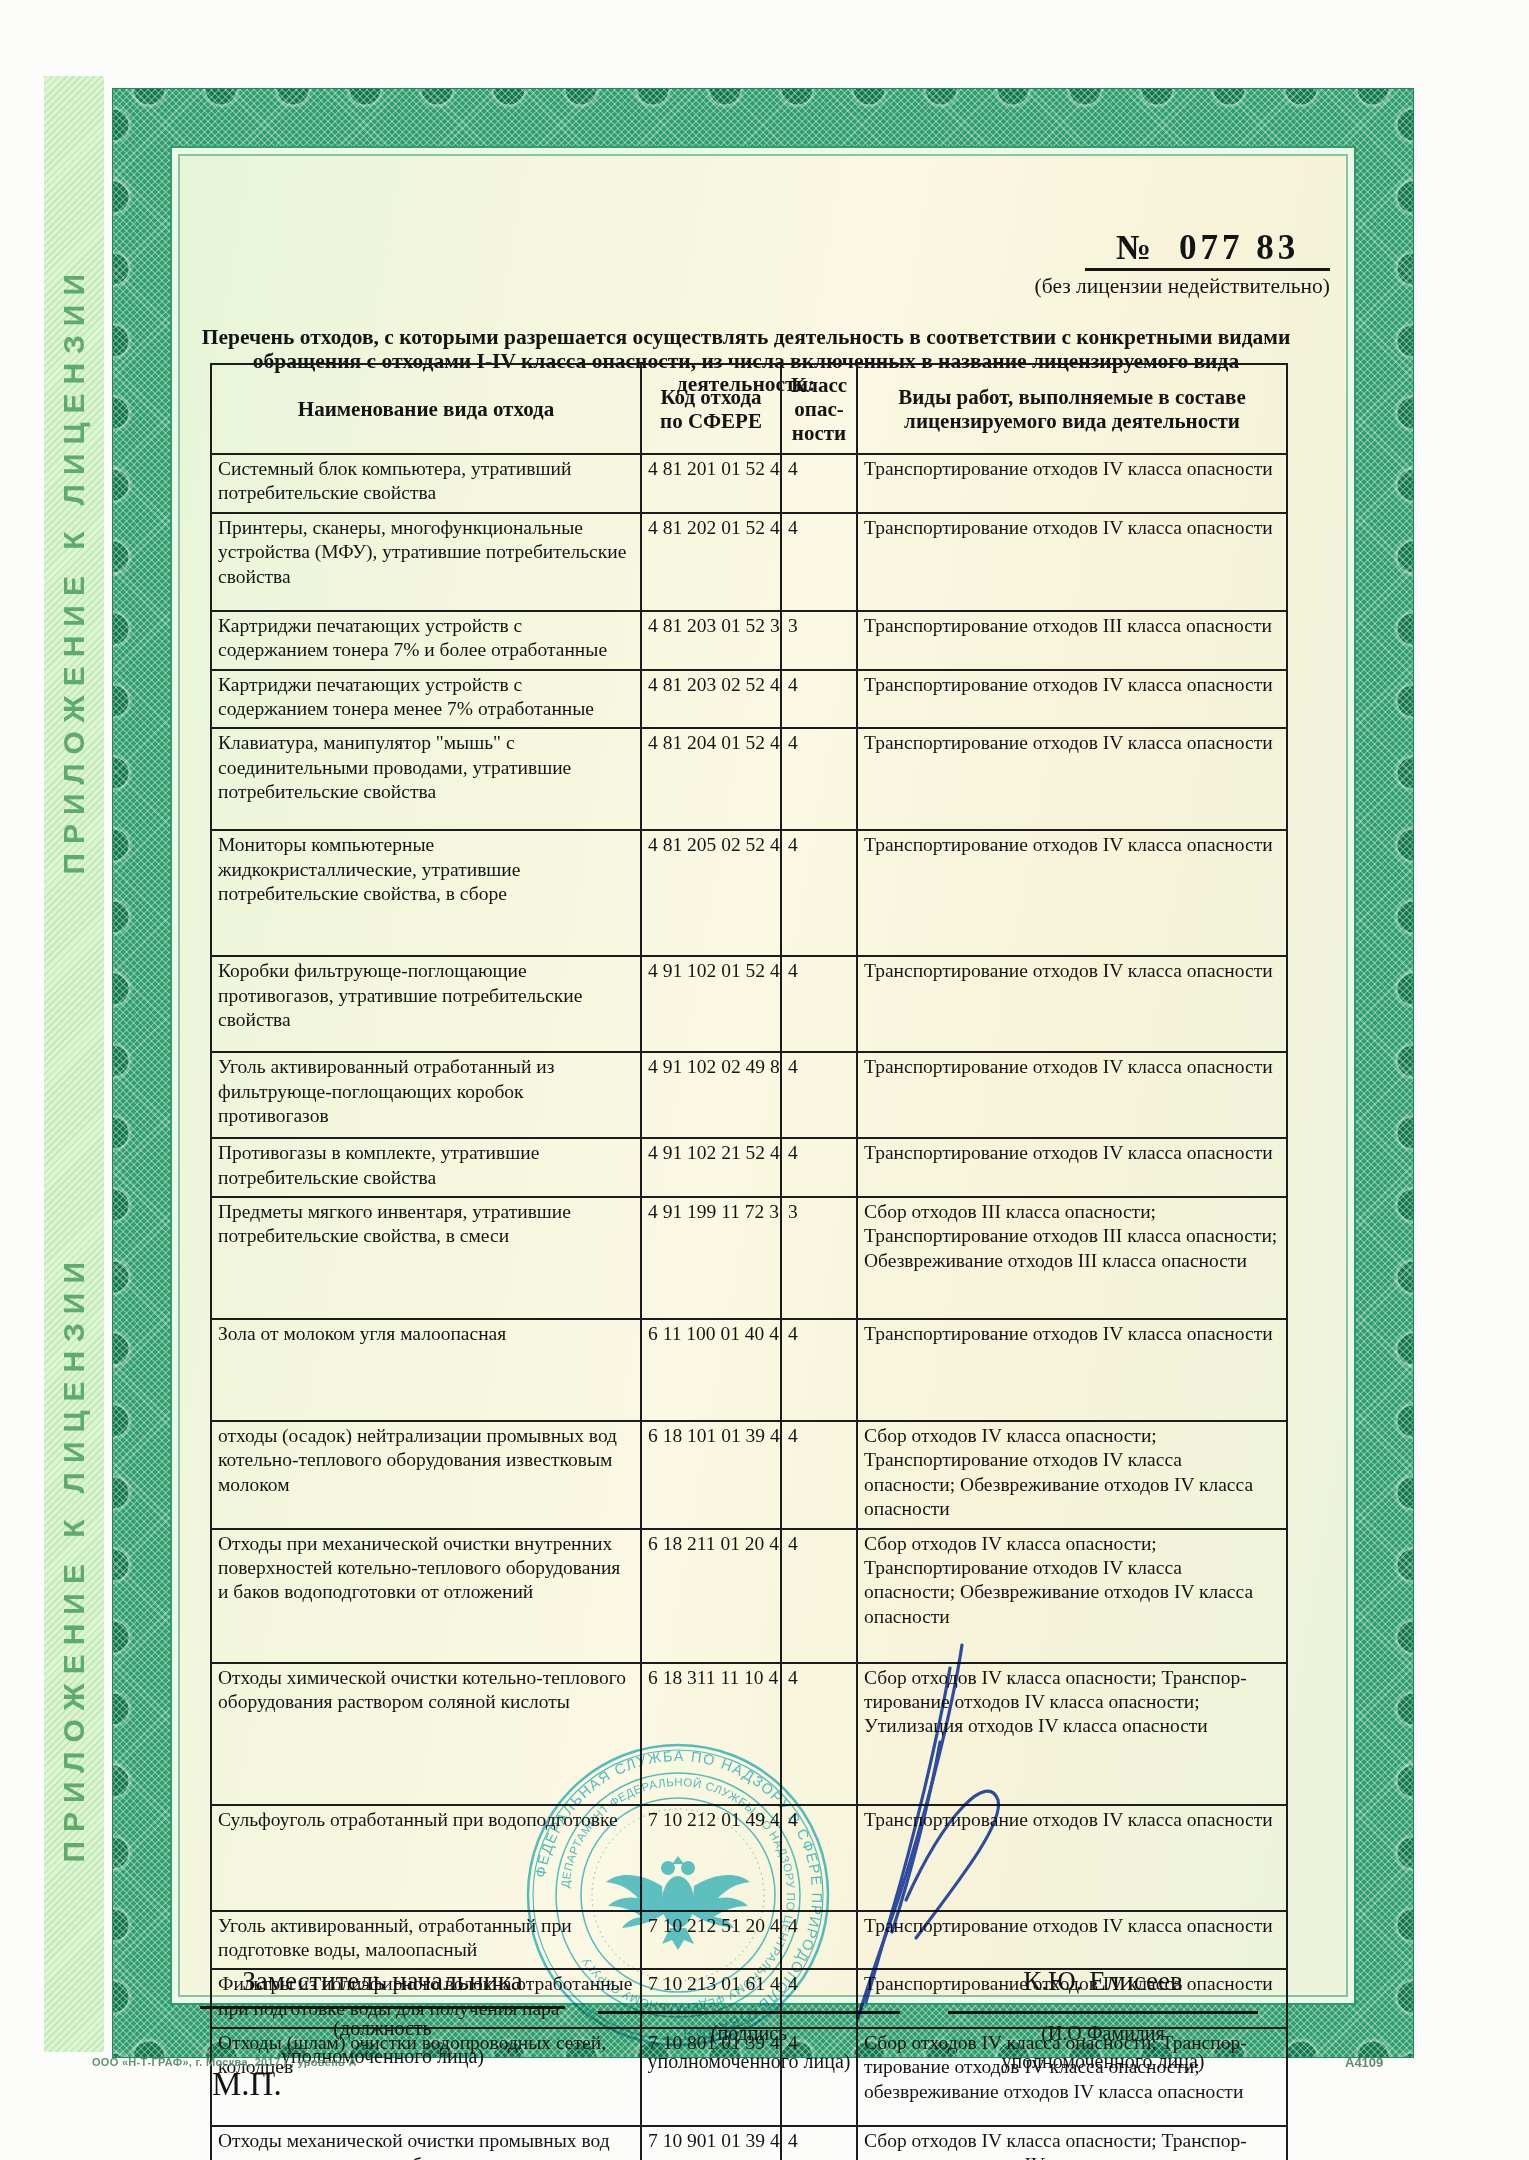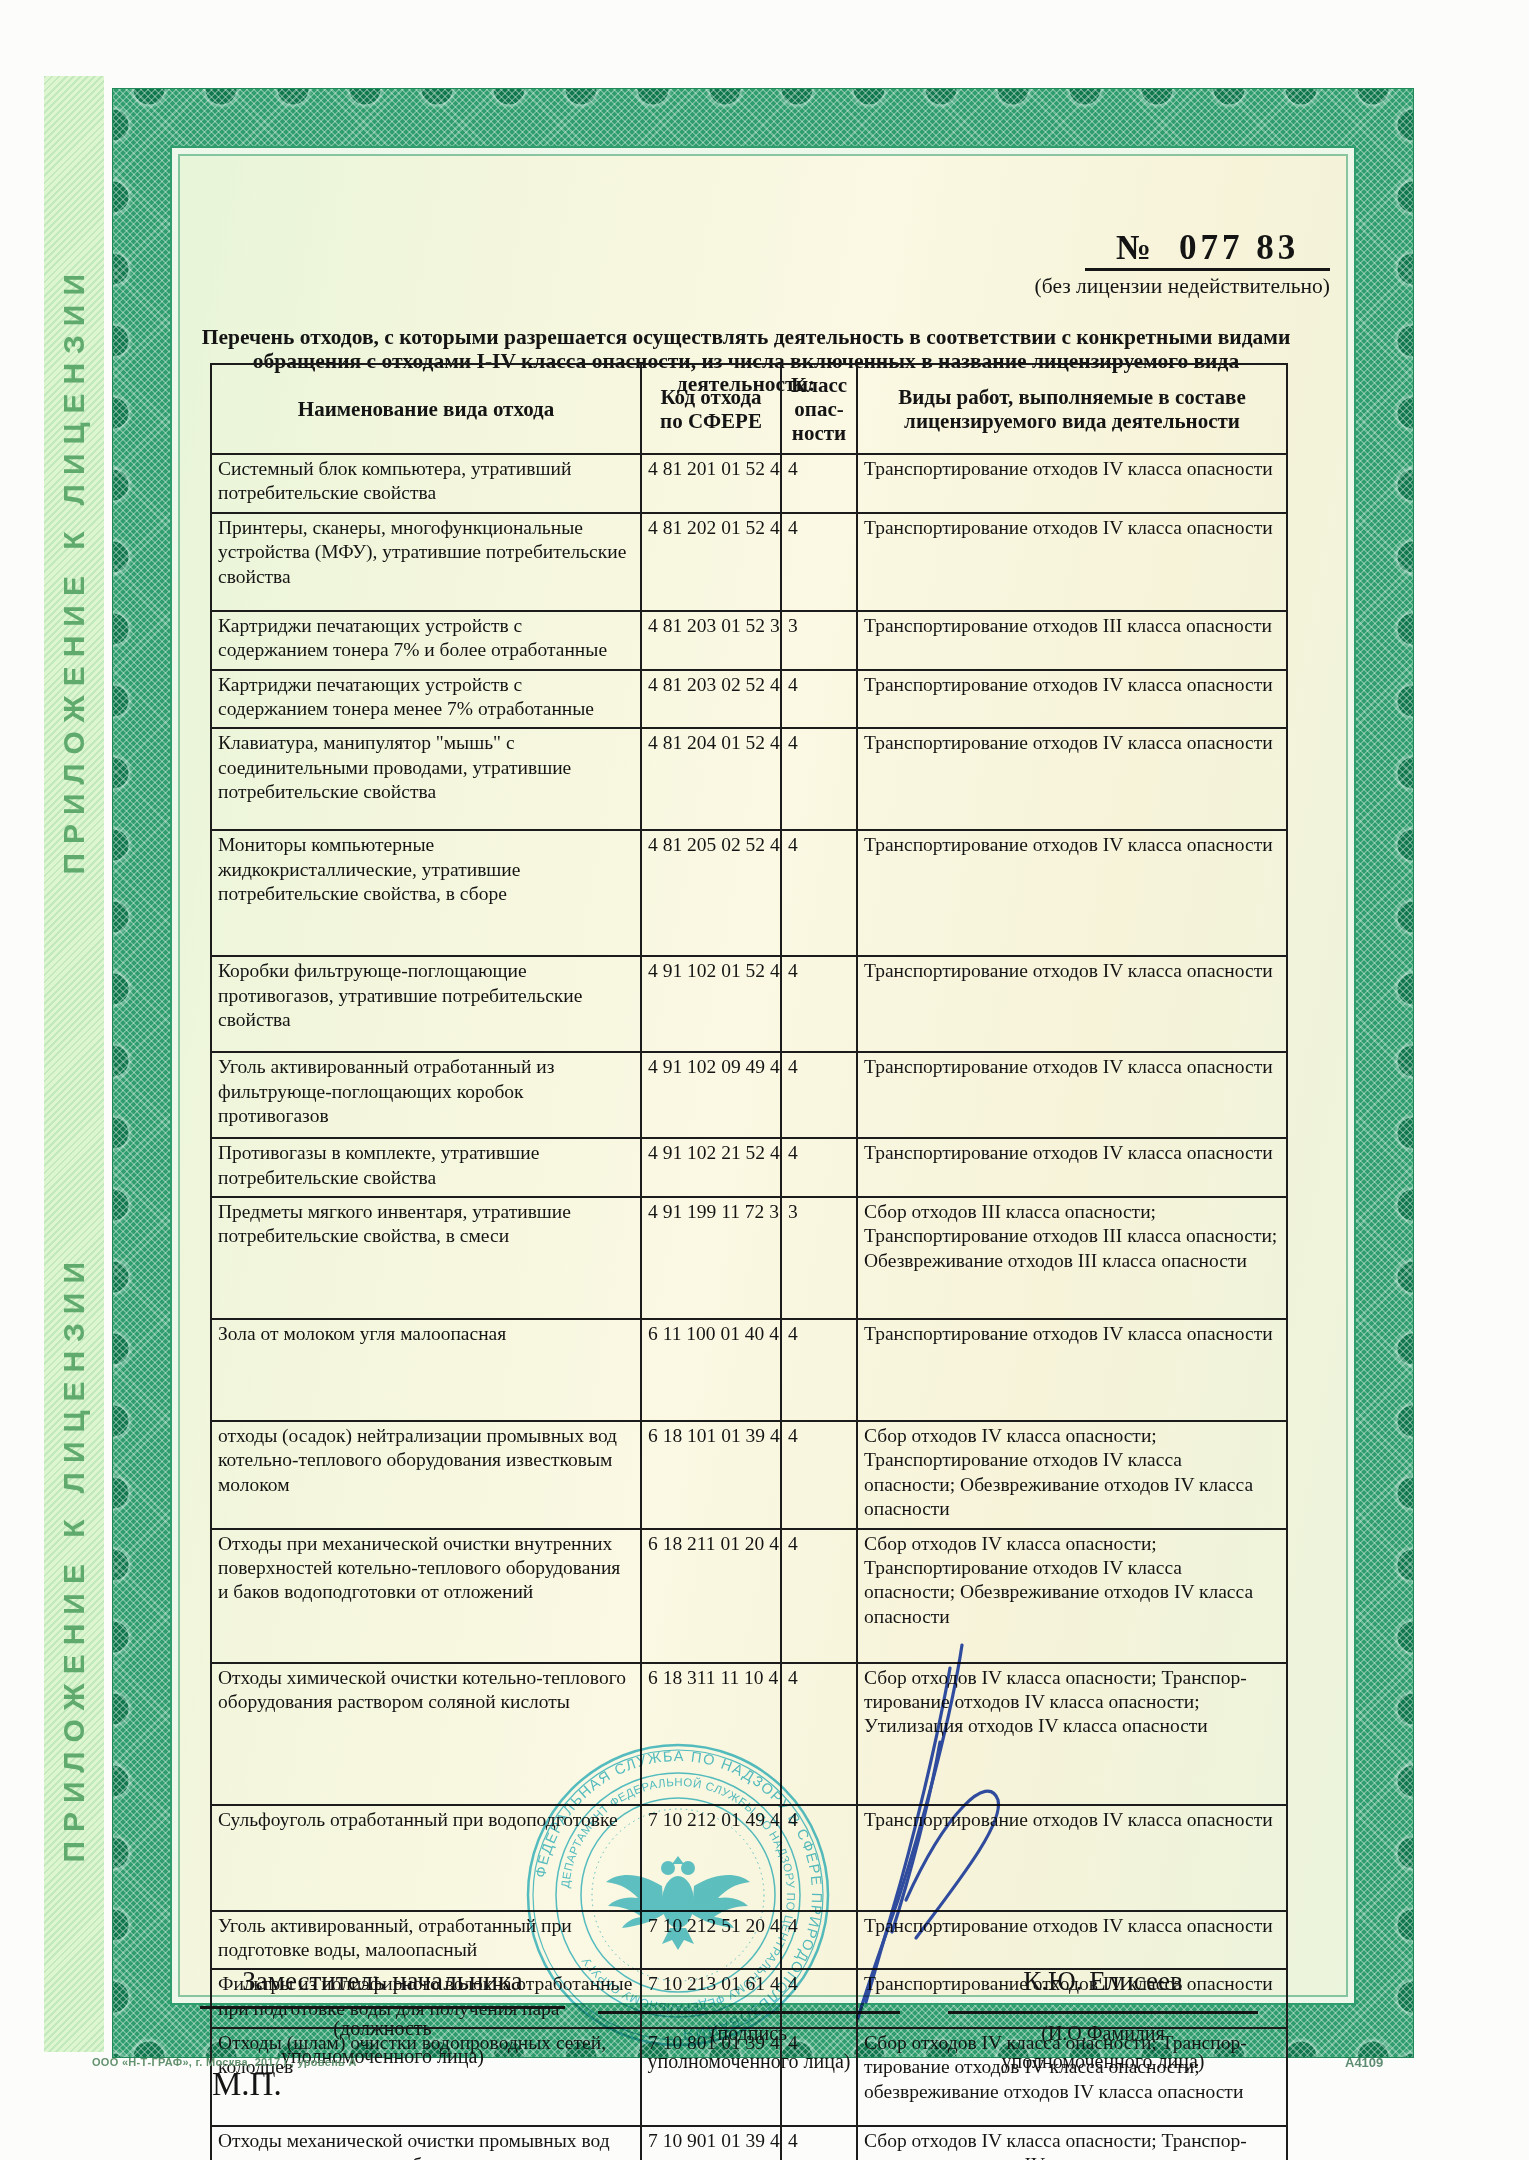--- a/index.html
+++ b/index.html
@@ -194,21 +194,21 @@
             <td class="works">Транспортирование отходов IV класса опасности</td>
           </tr>
           <tr>
             <td class="name">Коробки фильтрующе-поглощающие противогазов, утратившие потребительские свойства</td>
             <td class="code">4 91 102 01 52 4</td>
             <td class="hclass">4</td>
             <td class="works">Транспортирование отходов IV класса опасности</td>
           </tr>
           <tr>
             <td class="name">Уголь активированный отработанный из фильтрующе-поглощающих коробок противогазов</td>
-            <td class="code">4 91 102 09 49 4</td>
+            <td class="code">4 91 102 02 49 8</td>
             <td class="hclass">4</td>
             <td class="works">Транспортирование отходов IV класса опасности</td>
           </tr>
           <tr>
             <td class="name">Противогазы в комплекте, утратившие потребительские свойства</td>
             <td class="code">4 91 102 21 52 4</td>
             <td class="hclass">4</td>
             <td class="works">Транспортирование отходов IV класса опасности</td>
           </tr>
           <tr>

